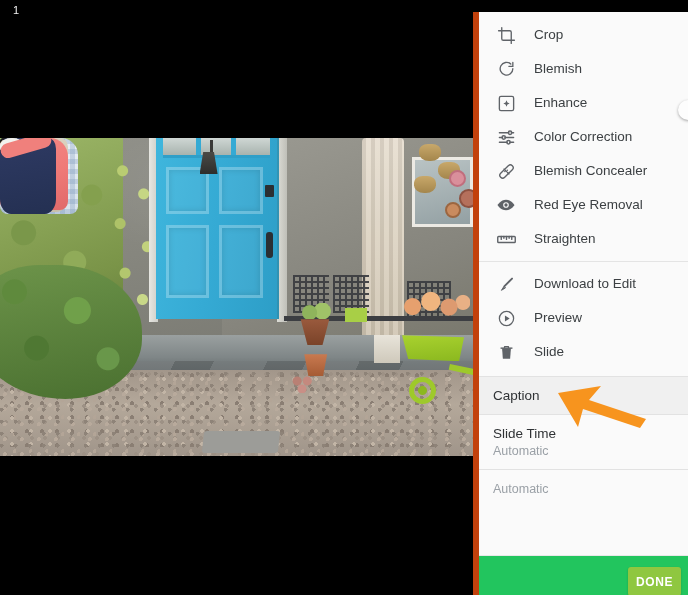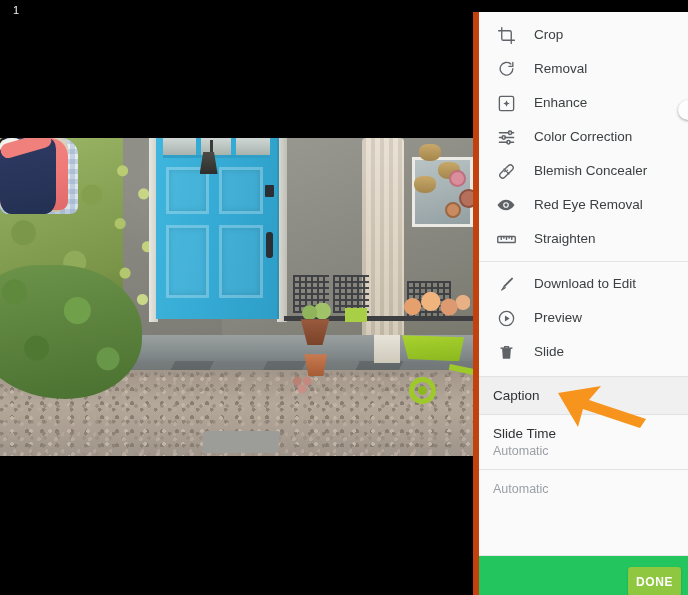--- a/index.html
+++ b/index.html
@@ -562,21 +562,21 @@
         <span class="label">Crop</span>
       </div>
 
       <div class="menu-item">
         <span class="icon">
           <svg width="19" height="19" viewBox="0 0 24 24" fill="none" stroke="#5f6368" stroke-width="1.7" stroke-linecap="round">
             <path d="M20 11a8 8 0 1 1-2.6-5.9"></path>
             <path d="M20 3v5h-5"></path>
           </svg>
         </span>
-        <span class="label">Removal</span>
+        <span class="label">Blemish</span>
       </div>
 
 
       <div class="menu-item">
         <span class="icon">
           <svg width="19" height="19" viewBox="0 0 24 24" fill="none" stroke="#5f6368" stroke-width="1.7" stroke-linejoin="round">
             <rect x="3" y="3" width="18" height="18" rx="2"></rect>
             <path d="M12 8l1.2 2.8L16 12l-2.8 1.2L12 16l-1.2-2.8L8 12l2.8-1.2z" fill="#5f6368" stroke="none"></path>
           </svg>
         </span>

